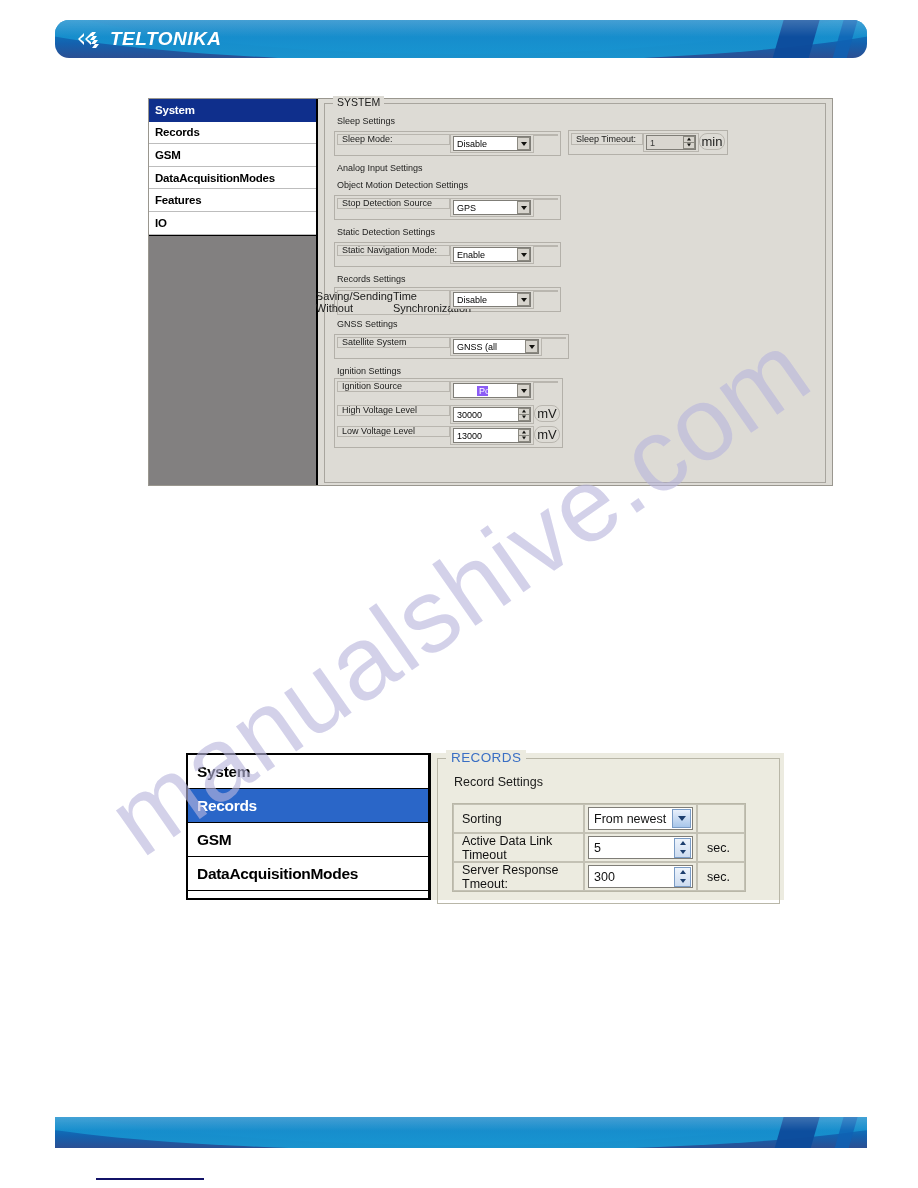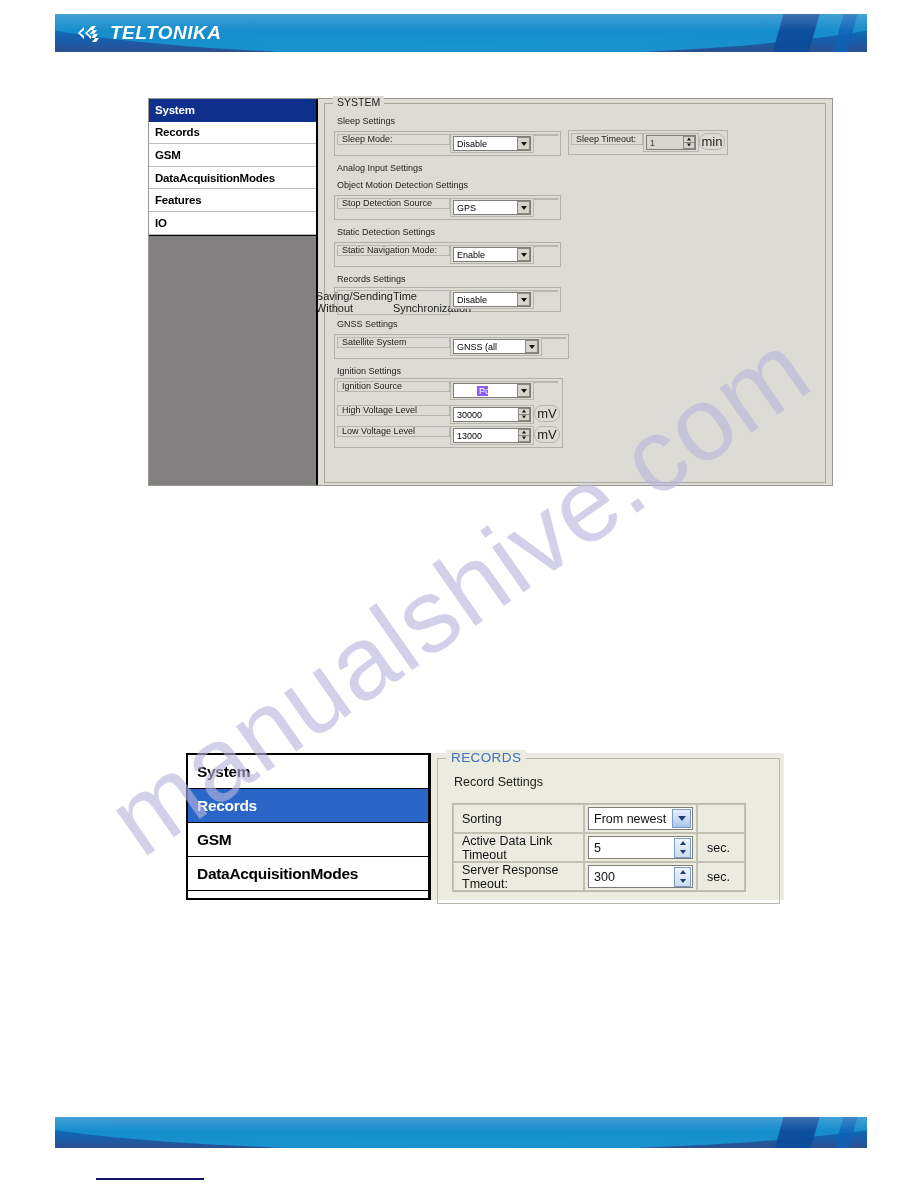--- a/index.html
+++ b/index.html
@@ -29,21 +29,21 @@
   }
 
   
   .banner {
     position: absolute;
     left: 55px; width: 812px; height: 38px;
     background: linear-gradient(180deg,#0c8fd1 0%, #0a7cc3 22%, #1461ae 62%, #2b4f93 100%);
     overflow: hidden;
     z-index: 5;
   }
-  .banner.top { top: 14px; }
+  .banner.top { top: 20px; border-radius: 14px; }
   .banner.bottom { top: 1117px; height: 31px; }
   .banner .wave1 {
     position: absolute; left: -10%; top: -190%;
     width: 120%; height: 300%;
     border-radius: 50%;
     background: linear-gradient(180deg,#1666b4 0%, #17a0d8 100%);
     opacity: .85;
   }
   .banner .wave2 {
     position: absolute; left: -6%; top: -330%;

